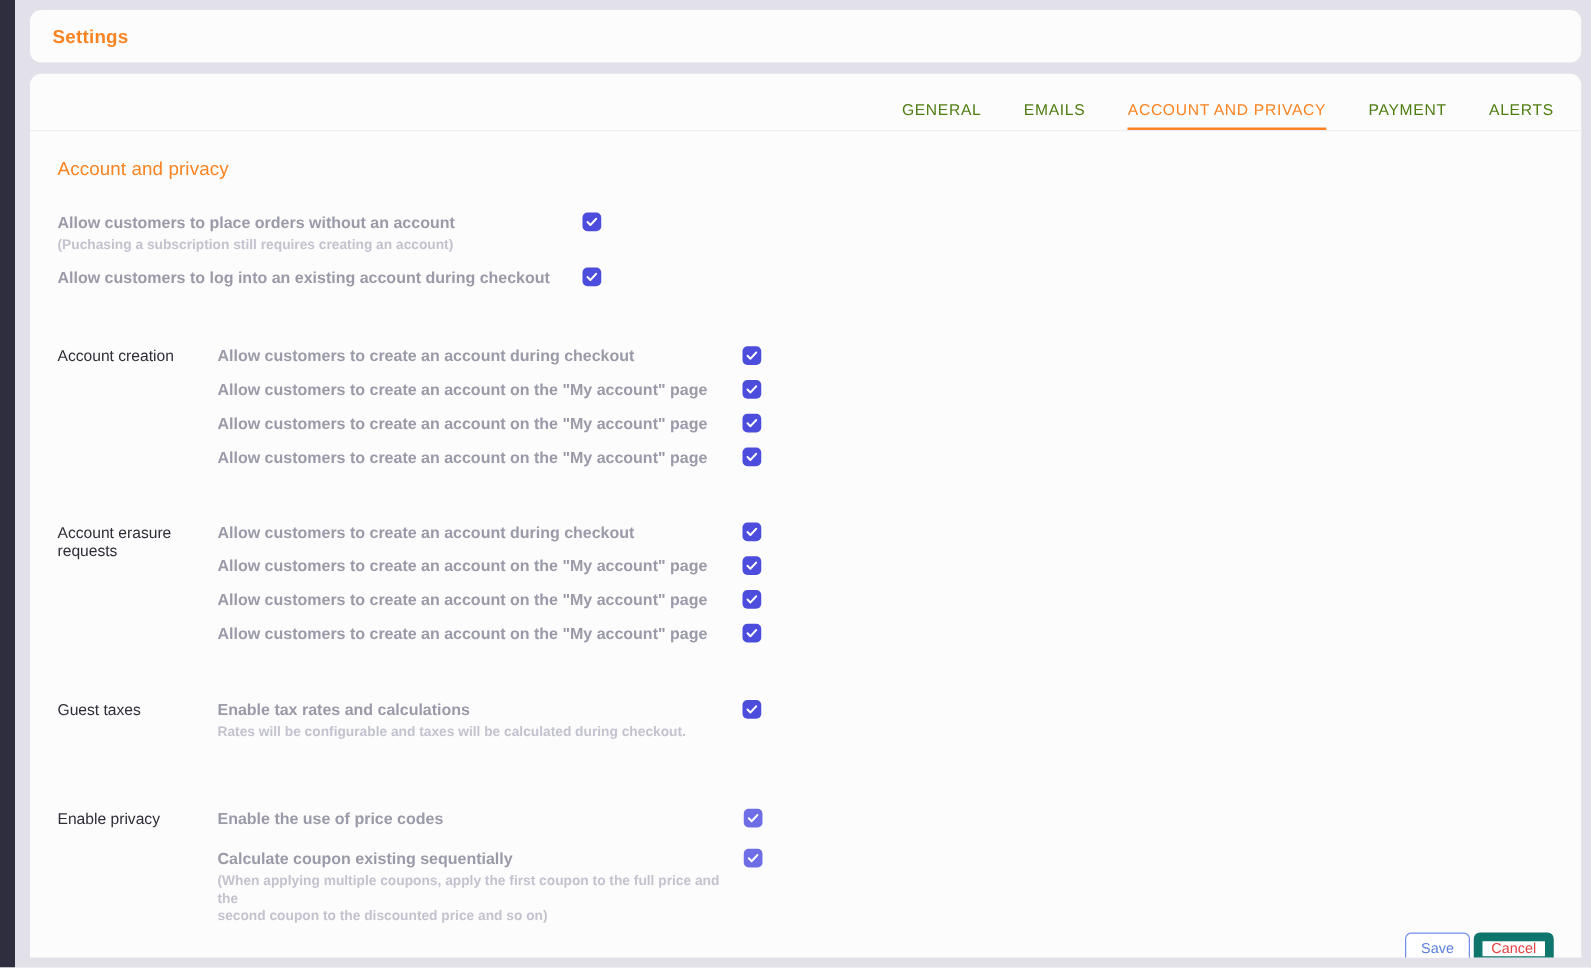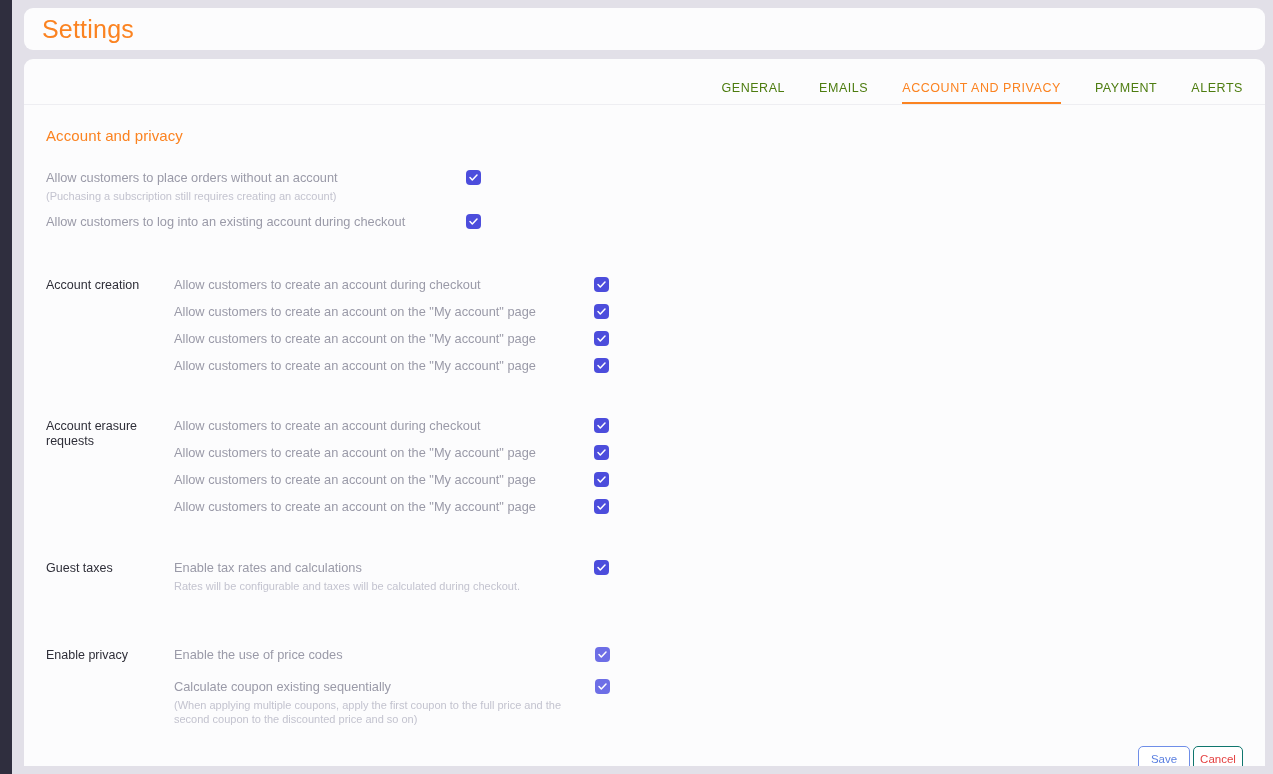--- a/index.html
+++ b/index.html
@@ -39,22 +39,22 @@
     background: #fcfcfd;
     border-radius: 9px;
     height: 42px;
     display: flex;
     align-items: center;
     padding-left: 18px;
   }
 
   .title-card .title {
     color: #fb8321;
-    font-size: 25px;
-    font-weight: normal;
+    font-size: 15px;
+    font-weight: bold;
     letter-spacing: 0.2px;
   }
 
   
   .main-card {
     margin-top: 9px;
     background: #fcfcfd;
     border-radius: 9px 9px 0 0;
     height: 707px;
     position: relative;
@@ -120,20 +120,21 @@
     flex: 0 0 128px;
     font-size: 12.5px;
     color: #2e2e38;
     line-height: 15px;
     padding-top: 1px;
   }
 
   .rows {
     flex: 1;
     position: relative;
+    font-weight: bold;
   }
 
   .row {
     position: relative;
     display: flex;
     align-items: flex-start;
   }
 
   .row-text {
     width: 420px;
@@ -204,22 +205,22 @@
     justify-content: center;
     cursor: pointer;
   }
 
   .btn-save {
     border: 1px solid #6f8ee8;
     color: #5a7fe0;
   }
 
   .btn-cancel {
-    width: 50px;
-    border: 1px solid #0f766e;
+    width: 64px;
+    border: 7px solid #0f766e;
     color: #e44141;
   }
 </style>
 </head>
 <body>
 
 <div class="left-rail"></div>
 
 <div class="page">
 

